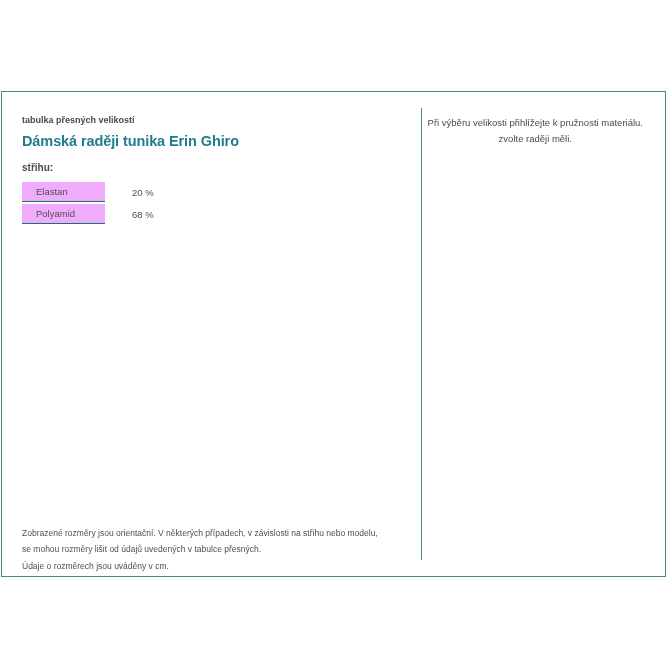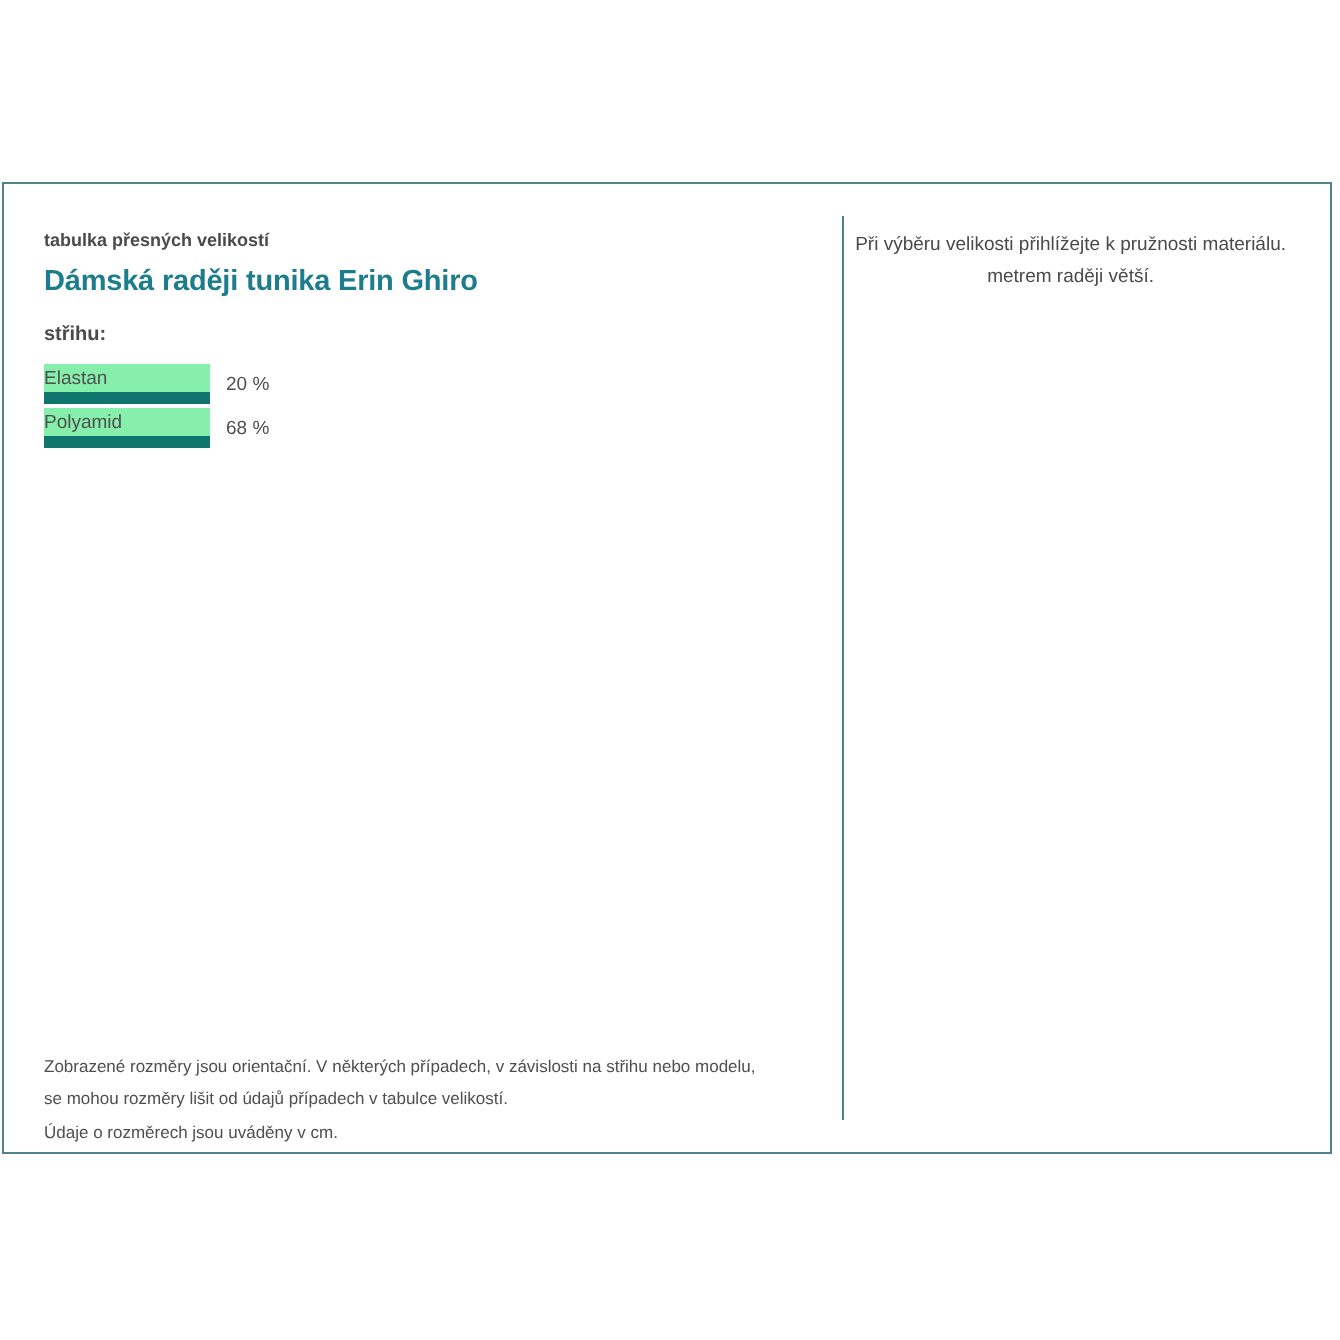--- a/index.html
+++ b/index.html
@@ -66,29 +66,30 @@
   .comp-row {
     display: flex;
     align-items: center;
     height: 20px;
     margin-bottom: 2px;
   }
   .mat-cell {
     width: 83px;
     height: 20px;
     box-sizing: border-box;
-    background: #86efac;
-    border-bottom: 6px solid #0f766e;
+    background: #f0abfc;
+    border-bottom: 1px solid #0f766e;
+    padding-left: 14px;
     display: flex;
     align-items: center;
     font-size: 9.5px;
     color: #4f4f4f;
   }
   .val-cell {
-    padding-left: 8px;
+    padding-left: 27px;
     font-size: 9.5px;
     color: #4f4f4f;
   }
   .disclaimer {
     font-size: 8.5px;
     line-height: 16.5px;
     color: #4f4f4f;
     letter-spacing: 0;
     white-space: nowrap;
   }
@@ -125,24 +126,24 @@
           </div>
           <div class="comp-row">
             <div class="mat-cell">Polyamid</div>
             <div class="val-cell">68 %</div>
           </div>
         </div>
       </div>
 
       <div class="disclaimer">
         <div>Zobrazené rozměry jsou orientační. V některých případech, v závislosti na střihu nebo modelu,</div>
-        <div>se mohou rozměry lišit od údajů případech v tabulce velikostí.</div>
+        <div>se mohou rozměry lišit od údajů uvedených v tabulce přesných.</div>
         <div>Údaje o rozměrech jsou uváděny v cm.</div>
       </div>
     </div>
 
     <div class="right-col">
       <div class="advice-line">Při výběru velikosti přihlížejte k pružnosti materiálu.</div>
-      <div class="advice-line">metrem raději větší.</div>
+      <div class="advice-line">zvolte raději měli.</div>
     </div>
 
   </div>
 </div>
 
 </body></html>

